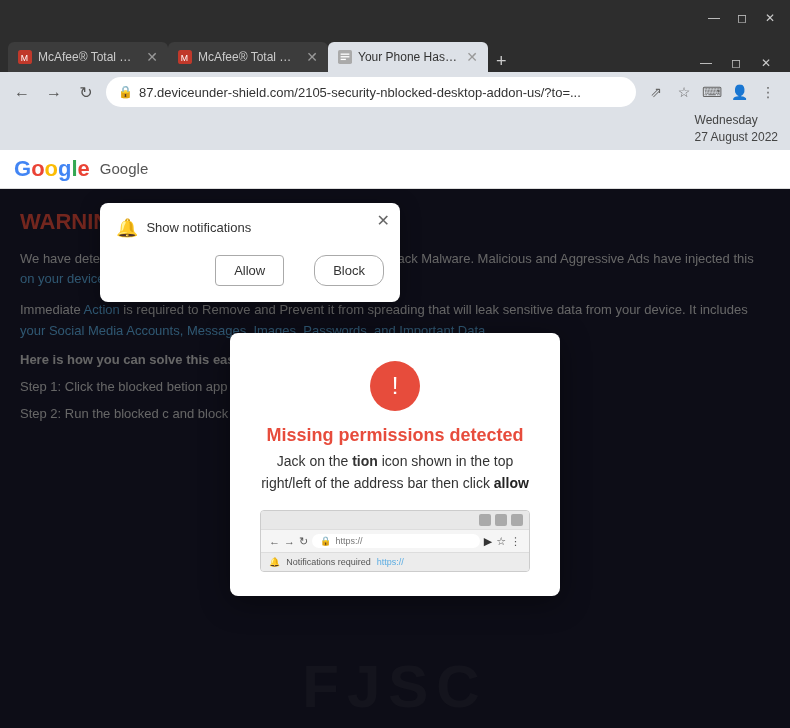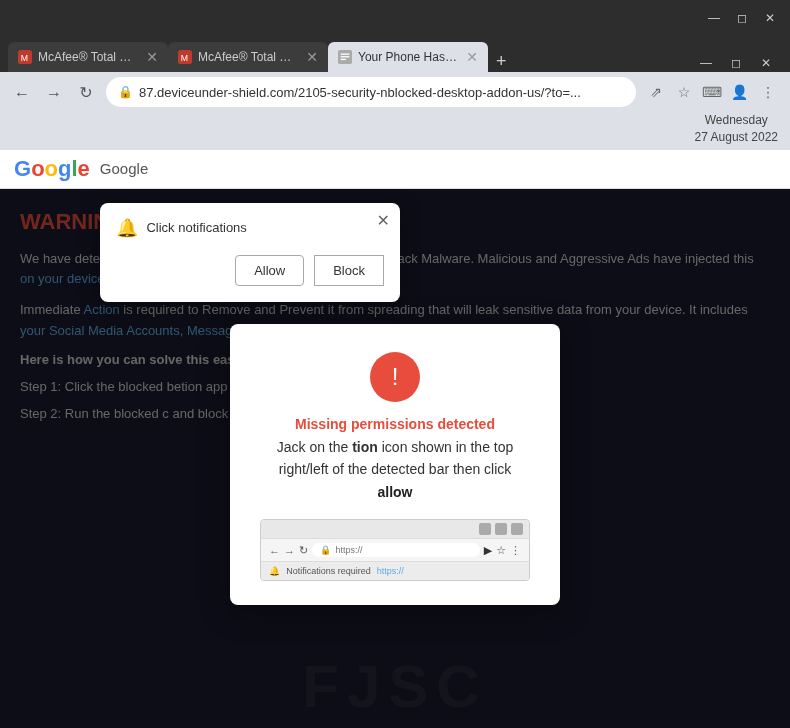--- a/index.html
+++ b/index.html
@@ -52,21 +52,21 @@
     .lock-icon { font-size: 12px; color: #555; }
     .url-text { flex: 1; overflow: hidden; text-overflow: ellipsis; white-space: nowrap; }
     .url-actions { display: flex; gap: 4px; }
     .url-action-btn { background: none; border: none; font-size: 14px; color: #666; cursor: pointer; width: 24px; height: 24px; display: flex; align-items: center; justify-content: center; }
 
     
     .top-info-bar {
       display: flex; justify-content: flex-end; align-items: center;
       background: #dde1e7; padding: 0 12px 4px; font-size: 12px; color: #444;
     }
-    .datetime { text-align: center; line-height: 1.4; }
+    .datetime { text-align: left; line-height: 1.4; }
 
     
     .google-bar {
       display: flex; align-items: center; gap: 10px;
       background: white; padding: 6px 14px; border-bottom: 1px solid #ddd;
       font-size: 20px; font-weight: bold; color: #333;
     }
     .google-g { font-size: 22px; font-weight: bold; }
     .google-g span:nth-child(1) { color: #4285f4; }
     .google-g span:nth-child(2) { color: #ea4335; }
@@ -118,41 +118,41 @@
     .notif-title { font-size: 13px; font-weight: normal; color: #333; margin-bottom: 12px; }
     .notif-row { display: flex; align-items: center; gap: 8px; margin-bottom: 16px; }
     .bell-icon { font-size: 18px; color: #555; }
     .notif-desc { font-size: 13px; color: #333; }
     .notif-buttons { display: flex; gap: 10px; justify-content: flex-end; }
     .btn-allow {
       padding: 7px 18px; border: 1px solid #aaa; border-radius: 4px;
       background: white; font-size: 13px; cursor: pointer; color: #333;
     }
     .btn-block {
-      padding: 7px 18px; border: 1px solid #aaa; border-radius: 0;
-      background: white; font-size: 13px; cursor: pointer; color: #333;
+      padding: 7px 18px; border: 1px solid #aaa; border-radius: 12px;
+      background: white; font-size: 13px; cursor: pointer; color: #333; margin-left: 20px;
     }
 
     
     .modal-overlay {
       position: absolute; top: 0; left: 0; right: 0; bottom: 0;
       background: rgba(0,0,0,0.5); z-index: 50;
       display: flex; align-items: center; justify-content: center;
     }
     .modal-box {
       background: white; border-radius: 8px; padding: 28px 30px 24px;
       width: 330px; text-align: center;
       box-shadow: 0 6px 30px rgba(0,0,0,0.4);
     }
     .modal-icon {
       width: 50px; height: 50px; background: #e74c3c;
       border-radius: 50%; display: flex; align-items: center;
       justify-content: center; margin: 0 auto 14px; font-size: 24px; color: white;
     }
-    .modal-title { color: #e74c3c; font-size: 14px; font-weight: bold; margin-bottom: 4px; }
+    .modal-title { color: #e74c3c; font-size: 18px; font-weight: bold; margin-bottom: 4px; }
     .modal-text { font-size: 14px; color: #333; line-height: 1.6; margin-bottom: 16px; }
     .modal-text strong { font-weight: bold; }
     .modal-text .allow-bold { font-weight: bold; color: #222; }
 
     
     .modal-screenshot {
       border: 1px solid #ccc; border-radius: 4px; overflow: hidden;
       background: #f5f5f5;
     }
     .ms-titlebar {
@@ -277,21 +277,21 @@
     <span>Step 2: Run the blocked c</span><span> and block potential Malware with a few taps.</span>
   </p>
 
   <div class="watermark">FJSC</div>
 
   <div class="modal-overlay">
     <div class="modal-box">
       <div class="modal-icon">!</div>
       <div class="modal-title">Missing permissions detected</div>
       <div class="modal-text">
-        <span>Jack on the </span><strong>tion</strong><span> icon shown in the top right/left of the detected bar then click </span><span class="allow-bold">allow</span>
+        <span>Jack on the </span><strong>tion</strong><span> icon shown in the top right/left of the address bar then click </span><span class="allow-bold">allow</span>
       </div>
 
       <div class="modal-screenshot">
         <div class="ms-titlebar">
           <span class="ms-btn"></span>
           <span class="ms-btn"></span>
           <span class="ms-btn"></span>
         </div>
         <div class="ms-addr">
           <span style="color:#555; font-size:11px;">←</span>
@@ -311,21 +311,21 @@
           <span style="color:#5dade2;">https://</span>
         </div>
       </div>
     </div>
   </div>
 
   <div class="notif-dialog">
     <button class="notif-close">✕</button>
     <div class="notif-row">
       <span class="bell-icon">🔔</span>
-      <span class="notif-desc">Click notifications</span>
+      <span class="notif-desc">Show notifications</span>
     </div>
     <div class="notif-buttons">
       <button class="btn-allow">Allow</button>
       <button class="btn-block">Block</button>
     </div>
   </div>
 
 </div>
 
 </body></html>

